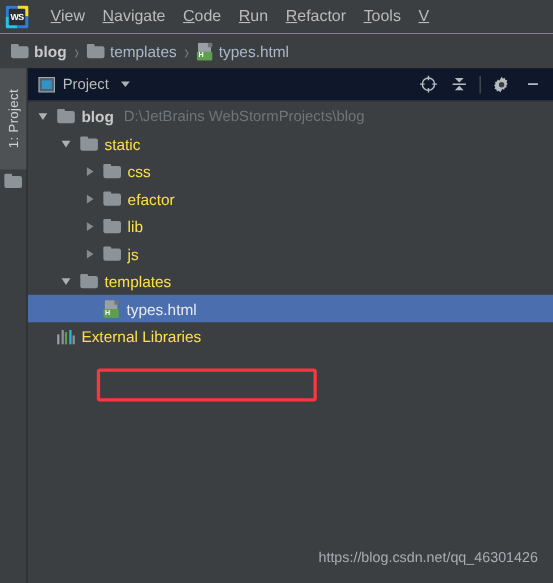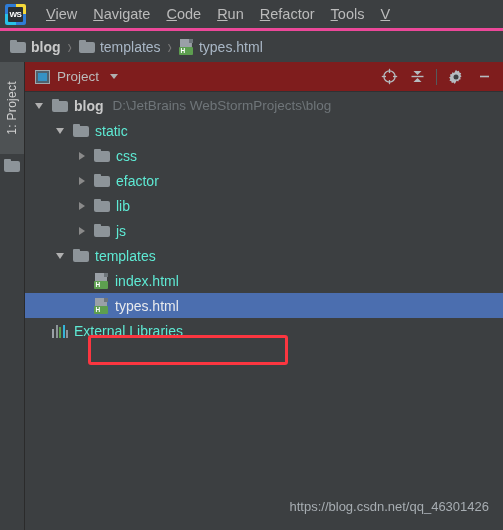--- a/index.html
+++ b/index.html
@@ -18,21 +18,21 @@
   }
 
   
   .menubar {
     height: 31px;
     background: #3c3f41;
     display: flex;
     align-items: center;
     padding-left: 5px;
     box-sizing: border-box;
-    border-bottom: 3px solid #ec4899;
+    border-bottom: 1px solid #ec4899;
   }
   .ws-logo {
     width: 21px;
     height: 21px;
     margin-right: 12px;
     position: relative;
     flex: none;
     border-radius: 2px;
     overflow: hidden;
     background: #2a2f33;
@@ -190,21 +190,21 @@
   
   .panel {
     position: absolute;
     left: 25px; top: 62px; right: 0; bottom: 0;
     background: #3c3f41;
     display: flex;
     flex-direction: column;
   }
   .panel-header {
     height: 30px;
-    background: #7f1d1d;
+    background: #0f172a;
     display: flex;
     align-items: center;
     padding: 0 6px 0 10px;
     box-sizing: border-box;
     border-bottom: 1px solid #2f3133;
   }
   .panel-title-box { display: flex; align-items: center; gap: 7px; }
   .proj-ico {
     width: 15px; height: 14px; background: #4f616e;
     border: 1px solid #a0a8ad; box-sizing: border-box; position: relative;
@@ -236,21 +236,21 @@
     height: 25px;
     display: flex;
     align-items: center;
     white-space: nowrap;
     font-size: 14px;
     cursor: default;
     position: relative;
   }
   .row.selected { background: #4b6eaf; }
   .row.selected .name { color: #e8eaed; }
-  .row .name { margin-left: 6px; color: #5eead4; }
+  .row .name { margin-left: 6px; color: #fde047; }
   .row .name.bold { font-weight: bold; color: #c9c9c9; }
   .row .path { margin-left: 9px; color: #6f7579; font-size: 13.5px; }
   .ind { flex: none; }
 
   
   .red-box {
     position: absolute;
     border: 3px solid #fb3640;
     border-radius: 3px;
     pointer-events: none;
@@ -406,31 +406,20 @@
           <span class="folder-ico"></span>
           <span class="name">js</span>
         </div>
         <div class="row">
           <span class="ind" style="width: 29px;"></span>
           <span class="arrow expanded"></span>
           <span class="ind" style="width: 5px;"></span>
           <span class="folder-ico"></span>
           <span class="name">templates</span>
         </div>
-        <div class="row">
-          <span class="ind" style="width: 50px;"></span>
-          <span class="arrow"></span>
-          <span class="ind" style="width: 5px;"></span>
-          <span class="html-ico">
-            <span class="page"></span>
-            <span class="fold"></span>
-            <span class="badge">H</span>
-          </span>
-          <span class="name">index.html</span>
-        </div>
         <div class="row selected">
           <span class="ind" style="width: 50px;"></span>
           <span class="arrow"></span>
           <span class="ind" style="width: 5px;"></span>
           <span class="html-ico">
             <span class="page"></span>
             <span class="fold"></span>
             <span class="badge">H</span>
           </span>
           <span class="name">types.html</span>

